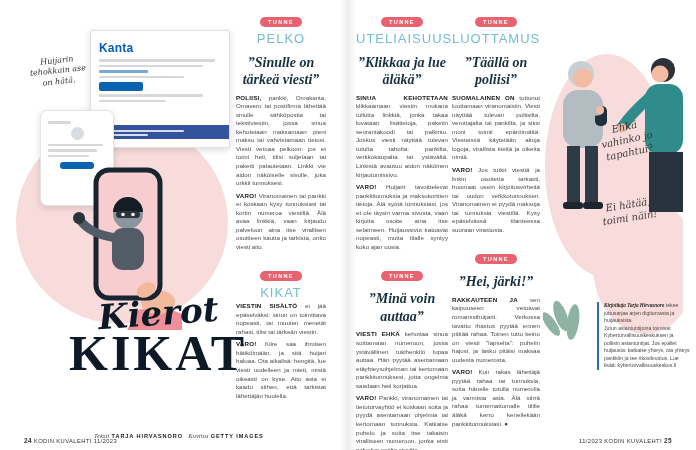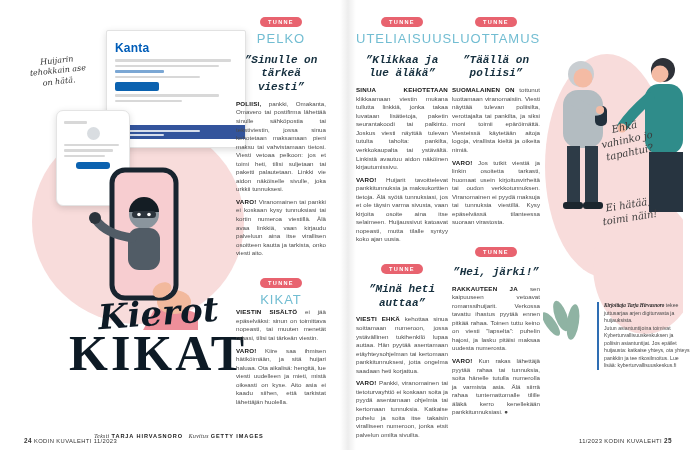--- a/index.html
+++ b/index.html
@@ -1,21 +1,21 @@
 <!DOCTYPE html>
 <html><head>
 <meta charset="utf-8">
 <style>
   html,body{margin:0;padding:0;background:#dedede;font-family:"Liberation Sans",sans-serif;}
   .spread{position:relative;width:696px;height:450px;margin:0 auto;background:#ffffff;overflow:hidden;box-shadow:0 0 0 1px #c6c6c6;}
   .gutter{position:absolute;left:340px;top:0;width:16px;height:100%;pointer-events:none;
           background:linear-gradient(90deg,rgba(0,0,0,0),rgba(0,0,0,.07) 50%,rgba(0,0,0,0));}
 
   
-  .illu-left{position:absolute;left:26px;top:14px;width:222px;height:314px;}
+  .illu-left{position:absolute;left:10px;top:14px;width:222px;height:314px;}
   .illu-left svg.blob{position:absolute;left:0;top:0;}
   .kanta-card{position:absolute;left:80px;top:16px;width:140px;height:118px;background:#fff;border:1px solid #e2e2e2;
               border-radius:2px;box-shadow:0 2px 7px rgba(0,0,0,.14);padding:7px 8px 0;box-sizing:border-box;}
   .kanta-logo{font-size:12px;font-weight:700;color:#005db8;letter-spacing:.2px;line-height:1;}
   .kbar{height:2.5px;background:#d8d8d8;border-radius:1px;margin:3px 0;}
   .w95{width:95%}.w85{width:85%}.w70{width:70%}.w55{width:55%}.w40{width:40%}
   .kbar.blue{background:#7ba7d4;}
   .kbtn{width:44px;height:9px;background:#0b62b0;border-radius:2px;margin:4px 0 3px;}
   .kband{position:absolute;left:0;bottom:8px;width:100%;height:14px;background:#33549c;padding:3px 8px;box-sizing:border-box;}
   .kband .kbar{background:rgba(255,255,255,.8);height:2px;margin:2px 0;}
@@ -40,22 +40,22 @@
 
   
   .col{position:absolute;top:10px;}
   #col1{left:236px;width:90px;}
   #col2{left:356px;width:92px;}
   #col3{left:452px;width:88px;}
   .sec{text-align:center;margin-bottom:13px;}
   .pill{display:inline-block;background:#e8636f;color:#fff;font-size:5.6px;font-weight:700;
         letter-spacing:1.3px;padding:2px 8px;border-radius:7px;}
   .sec-head{margin:4px 0 2px;font-size:13px;font-weight:400;letter-spacing:1px;color:#72bdd2;line-height:1.05;}
-  .sec-quote{margin:8px 0 5px;font-family:Liberation Mono, monospace;font-style:italic;font-weight:700;
-             font-size:11px;line-height:1.25;color:#16303f;}
+  .sec-quote{margin:8px 0 5px;font-family:Liberation Serif, serif;font-style:italic;font-weight:700;
+             font-size:14px;line-height:1.25;color:#16303f;}
   .body{margin:0 0 4px;font-size:6.2px;line-height:1.38;text-align:justify;color:#4b4b4b;}
   .body b{color:#151515;letter-spacing:.2px;}
 
   
   .illu-right{position:absolute;left:543px;top:18px;width:140px;height:352px;}
   .handwriting{position:absolute;font-family:"DejaVu Serif",serif;font-style:italic;color:#3c3c3c;text-align:center;}
   #hw1{left:596px;top:120px;width:62px;font-size:10px;line-height:1.3;transform:rotate(-12deg);}
   #hw2{left:599px;top:198px;width:60px;font-size:10px;line-height:1.3;transform:rotate(-9deg);}
   .credit{position:absolute;left:597px;top:302px;width:86px;border-left:2px solid #2e6db3;padding-left:5px;
           font-size:5.2px;line-height:1.45;color:#4a4a4a;}
@@ -157,21 +157,21 @@
     <section class="sec">
       <span class="pill">TUNNE</span>
       <h2 class="sec-head">UTELIAISUUS</h2>
       <p class="sec-quote">”Klikkaa ja lue äläkä”</p>
       <p class="body"><b>SINUA KEHOTETAAN</b> <span>klikkaamaan viestin mukana tullutta linkkiä, jonka takaa luvataan lisätietoja, paketin seurantakoodi tai palkinto. Joskus viesti näyttää tulevan tutulta taholta: pankilta, verkkokaupalta tai ystävältä. Linkistä avautuu aidon näköinen kirjautumissivu.</span></p>
       <p class="body"><b>VARO!</b> <span>Huijarit tavoittelevat pankkitunnuksia ja maksukorttien tietoja. Älä syötä tunnuksiasi, jos et ole täysin varma sivusta, vaan kirjoita osoite aina itse selaimeen. Huijaussivut katoavat nopeasti, mutta tilalle syntyy koko ajan uusia.</span></p>
     </section>
 
     <section class="sec">
       <span class="pill">TUNNE</span>
-      <p class="sec-quote">”Minä heti auttaa”</p>
+      <p class="sec-quote">”Minä voin auttaa”</p>
       <p class="body"><b>VIESTI EHKÄ</b> <span>kehottaa sinua soittamaan numeroon, jossa ystävällinen tukihenkilö lupaa auttaa. Hän pyytää asentamaan etäyhteysohjelman tai kertomaan pankkitunnuksesi, jotta ongelma saadaan heti korjattua.</span></p>
       <p class="body"><b>VARO!</b> <span>Pankki, viranomainen tai tietoturvayhtiö ei koskaan soita ja pyydä asentamaan ohjelmia tai kertomaan tunnuksia. Katkaise puhelu ja soita itse takaisin viralliseen numeroon, jonka etsit palvelun omilta sivuilta.</span></p>
     </section>
   </div>
 
   <div class="col" id="col3">
     <section class="sec">
       <span class="pill">TUNNE</span>
       <h2 class="sec-head">LUOTTAMUS</h2>
       <p class="sec-quote">”Täällä on poliisi”</p>

